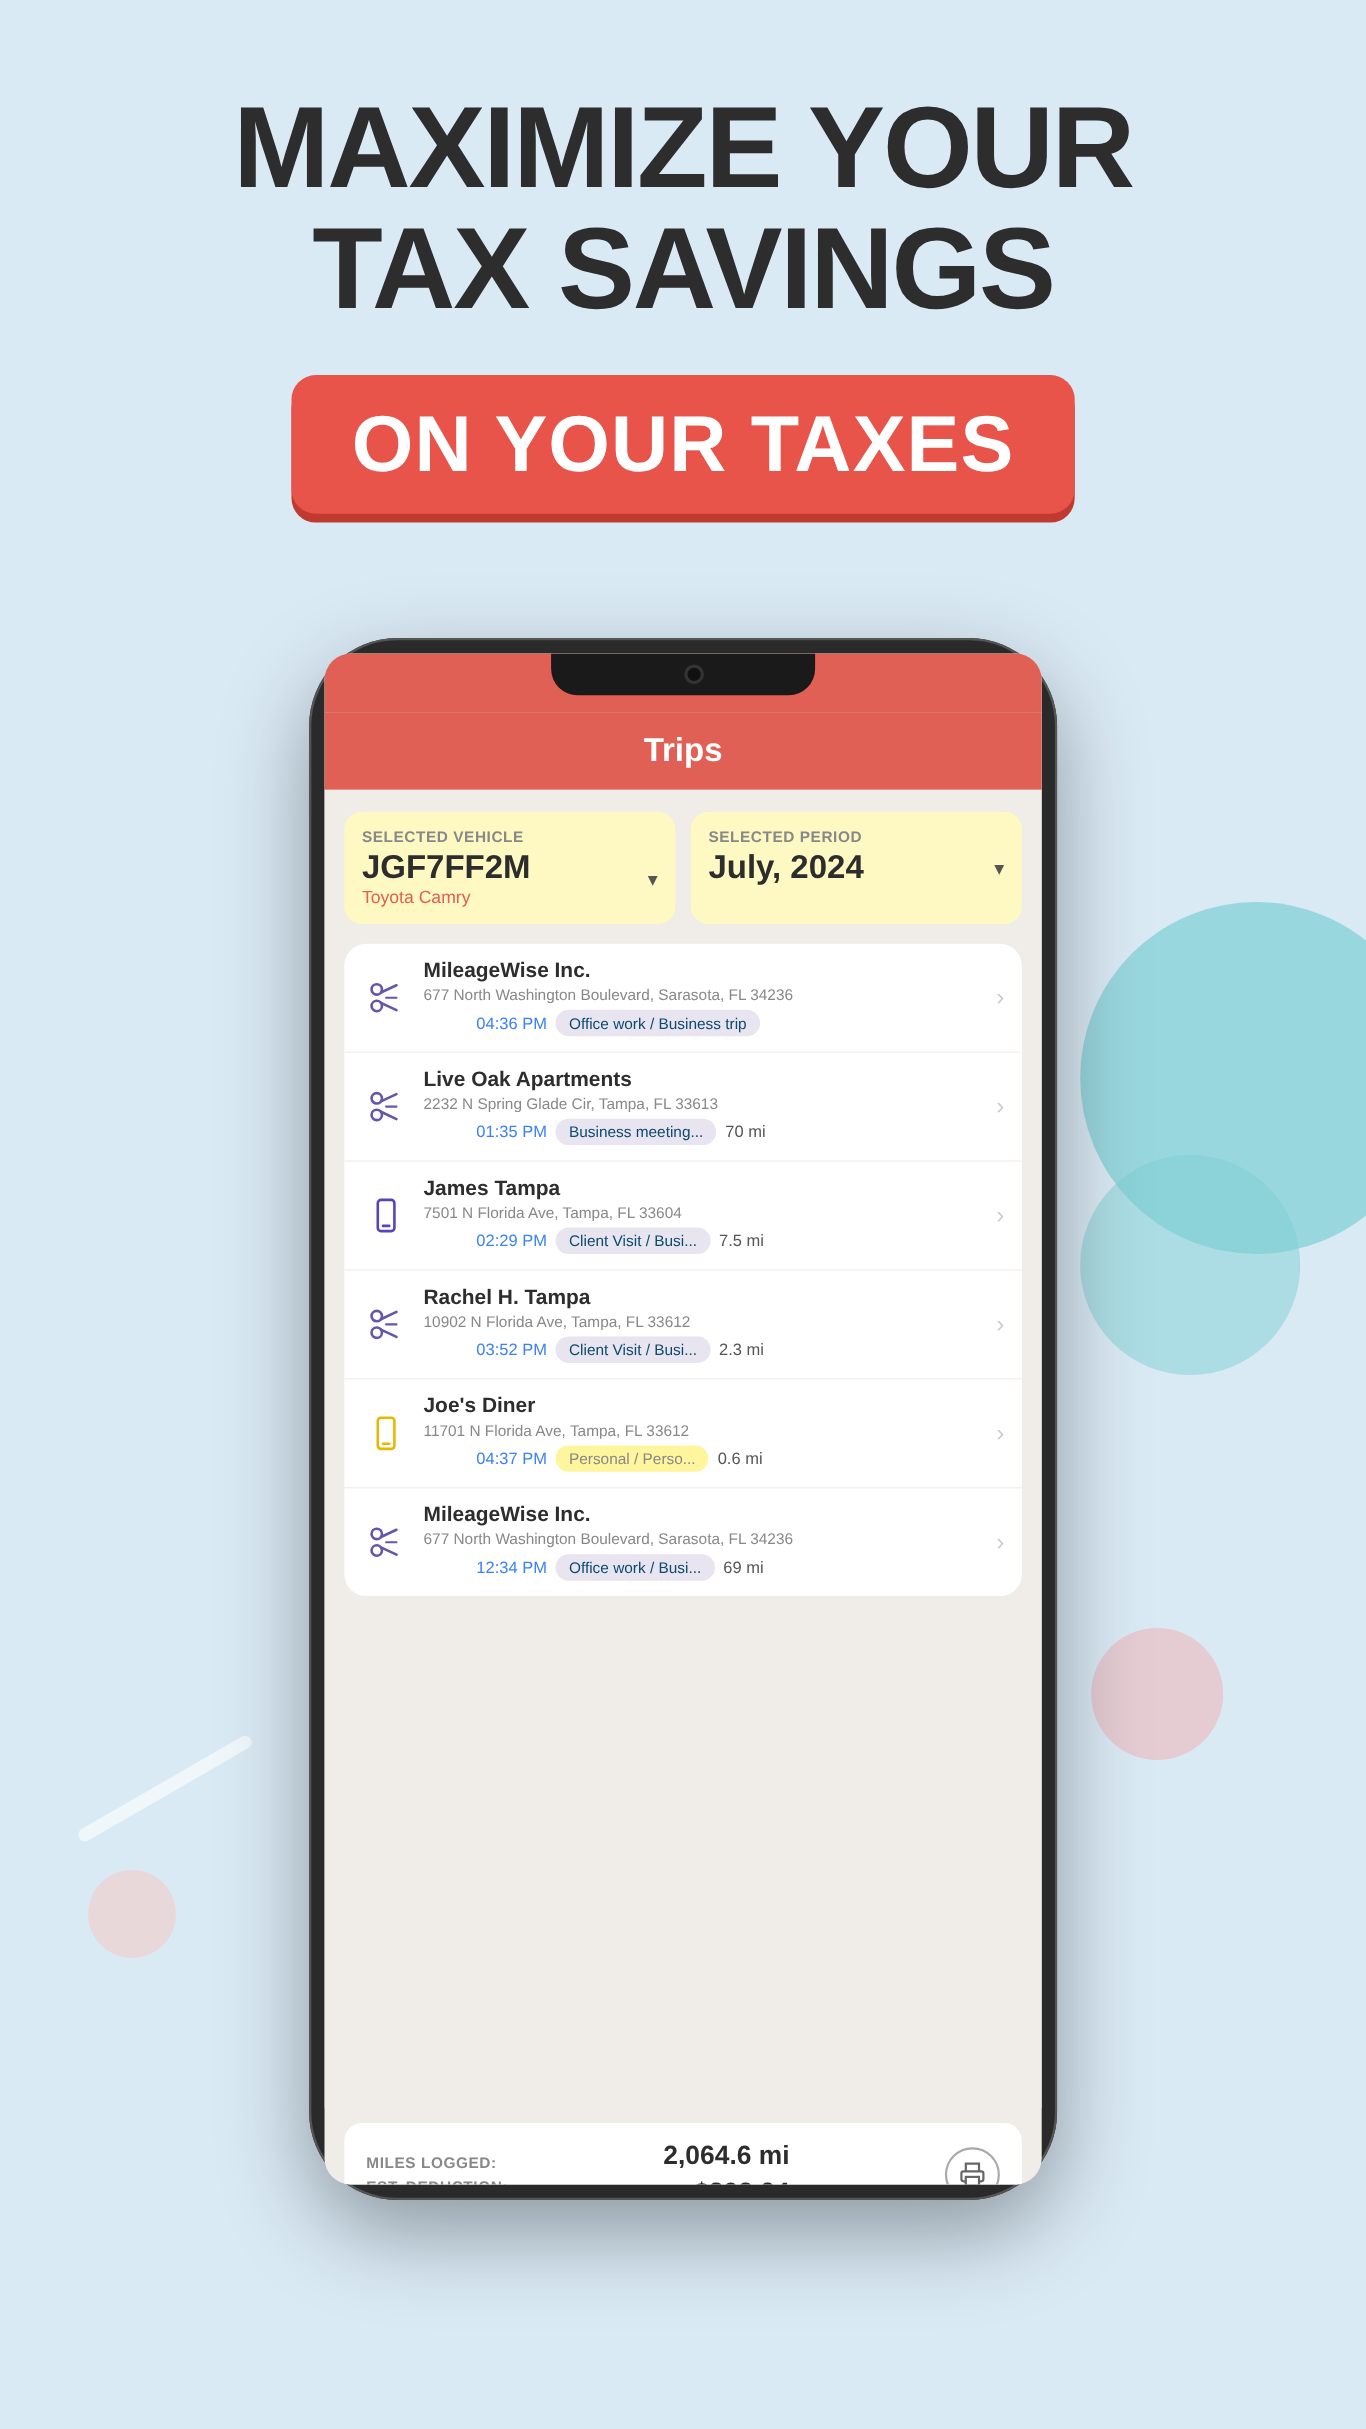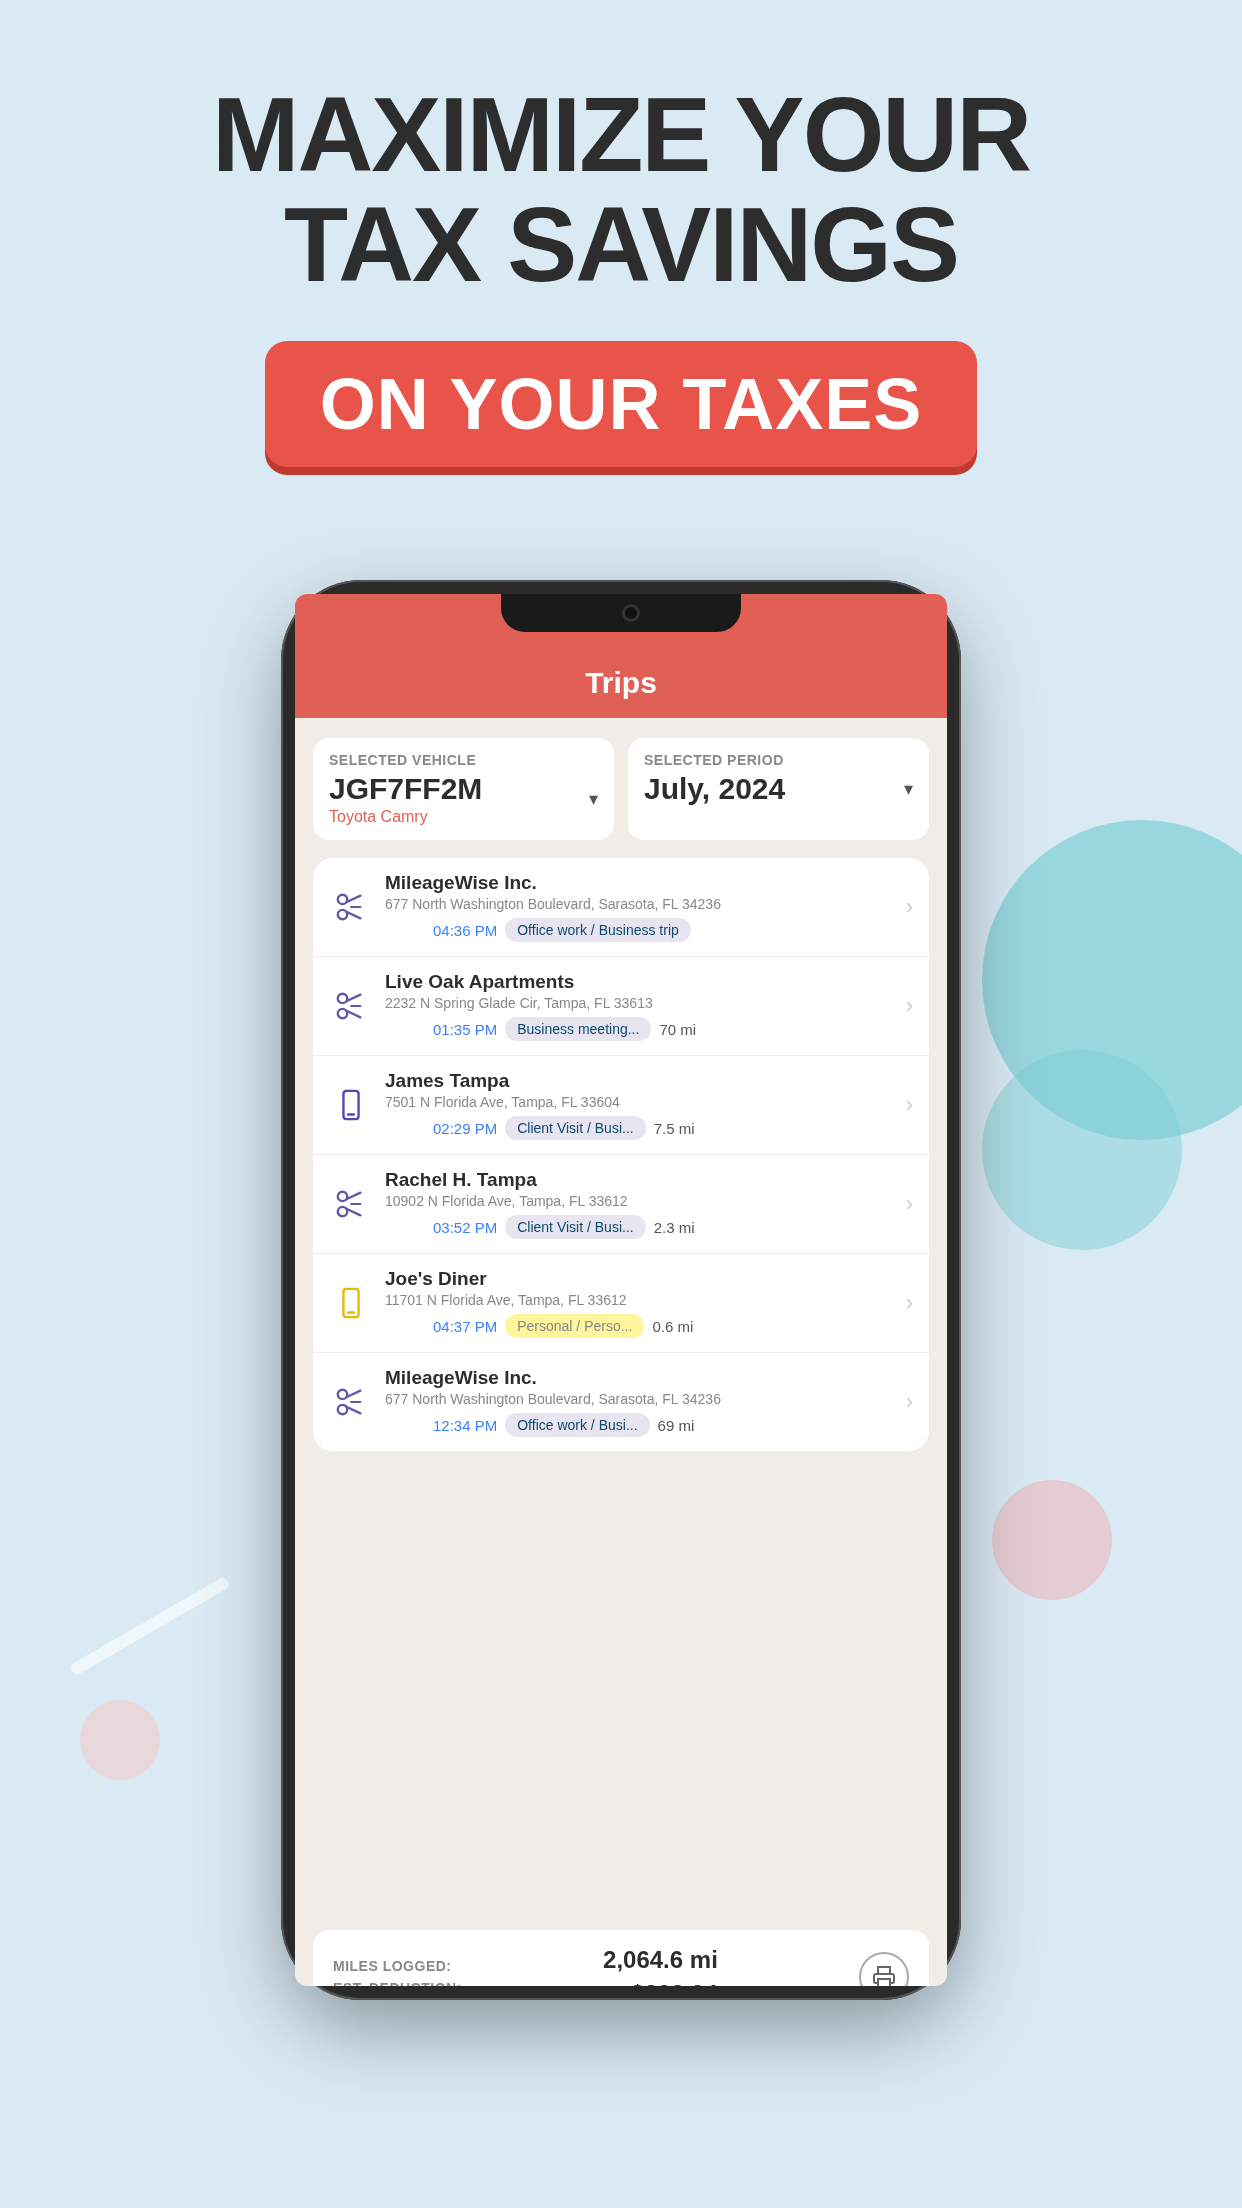--- a/index.html
+++ b/index.html
@@ -120,21 +120,21 @@
       border-radius: 80px;
       padding: 14px;
       box-shadow: 0 30px 80px rgba(0,0,0,0.35), inset 0 0 0 2px #555;
       position: relative;
     }
 
     .phone-inner {
       width: 100%;
       height: 100%;
       background: #f0ece8;
-      border-radius: 12px;
+      border-radius: 24px;
       overflow: hidden;
       position: relative;
     }
 
     
     .phone-notch {
       position: absolute;
       top: 0;
       left: 50%;
       transform: translateX(-50%);
@@ -190,21 +190,21 @@
     }
 
     
     .selectors-row {
       display: flex;
       gap: 14px;
       margin-bottom: 18px;
     }
     .selector-box {
       flex: 1;
-      background: #ffffff;
+      background: #fef9c3;
       border-radius: 16px;
       padding: 14px 16px;
     }
     .selector-label {
       font-size: 14px;
       color: #888;
       font-weight: 600;
       text-transform: uppercase;
       letter-spacing: 0.5px;
     }

